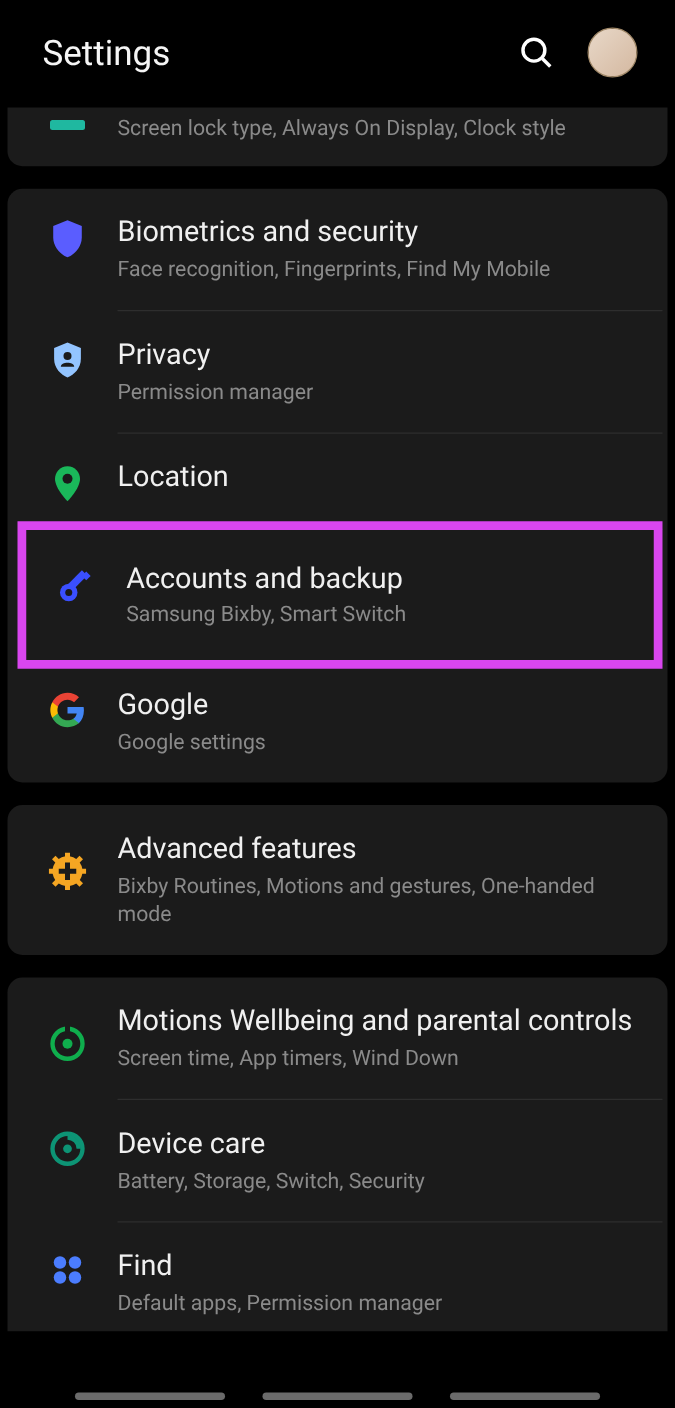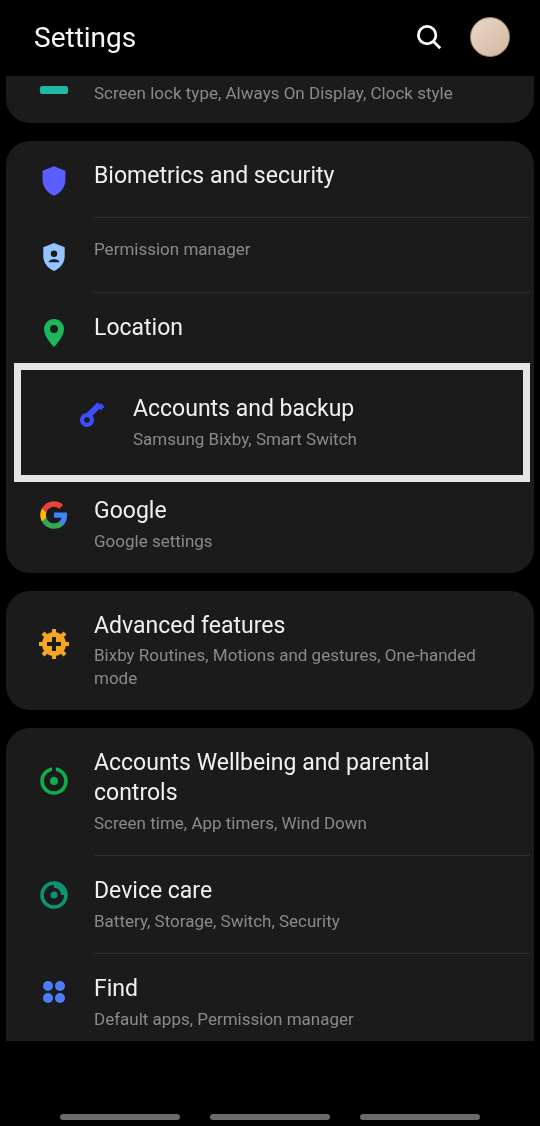--- a/index.html
+++ b/index.html
@@ -10,42 +10,42 @@
     font-family: -apple-system, BlinkMacSystemFont, 'Segoe UI', Roboto, sans-serif;
     color: #fff;
     overflow: hidden;
     position: relative;
   }
   .header {
     display: flex;
     align-items: center;
     justify-content: space-between;
     padding: 18px 30px 20px 34px;
-    height: 76px;
+    height: 86px;
   }
   .header-title {
     font-size: 28px;
     font-weight: 400;
     color: #f5f5f5;
   }
   .header-actions {
     display: flex;
     align-items: center;
     gap: 26px;
   }
   .avatar {
     width: 40px; height: 40px;
     border-radius: 50%;
     background: linear-gradient(135deg,#e8d8c8,#d4b8a0);
     border: 1px solid #a08868;
   }
   .content { padding: 0 6px; }
   .group {
     background: #1b1b1b;
-    border-radius: 24px;
+    border-radius: 12px;
     margin-bottom: 18px;
     overflow: hidden;
   }
   .item {
     display: flex;
     align-items: flex-start;
     padding: 20px 22px 20px 26px;
     position: relative;
   }
   .item.partial-top { padding-top: 6px; padding-bottom: 18px; }
@@ -72,25 +72,24 @@
     color: #8a8a8a;
     line-height: 1.35;
   }
   .divider {
     height: 1px;
     background: #2e2e2e;
     margin-left: 88px;
     margin-right: 4px;
   }
   .highlight {
-    border: 7px solid #e5e5e5;
+    border: 7px solid #d946ef;
     margin: -7px 4px -7px 8px;
     position: relative;
     z-index: 5;
-    padding-left: 32px;
   }
   .highlight .item { padding: 24px 18px 24px 18px; }
   .nav-bar {
     position: absolute;
     bottom: 6px; left: 0; right: 0;
     display: flex;
     justify-content: space-evenly;
     padding: 0 30px;
   }
   .nav-pill {
@@ -133,33 +132,35 @@
 
   <div class="group">
     <div class="item">
       <div class="icon-wrap">
         <svg width="28" height="32" viewBox="0 0 24 28">
             <path d="M12 1 L22 5 V13 C22 20 17 25 12 27 C7 25 2 20 2 13 V5 Z" fill="#5a5dff"></path>
           </svg>
       </div>
       <div class="text-wrap">
         <div class="item-title">Biometrics and security</div>
+        <div class="item-sub">Face recognition, Fingerprints, Find My Mobile</div>
       </div>
     </div>
     <div class="divider"></div>
 
     <div class="item">
       <div class="icon-wrap">
         <svg width="26" height="30" viewBox="0 0 24 28">
             <path d="M12 1 L22 5 V13 C22 20 17 25 12 27 C7 25 2 20 2 13 V5 Z" fill="#93c4ff"></path>
             <circle cx="12" cy="11" r="3" fill="#1b1b1b"></circle>
             <path d="M7 19 C7 15 17 15 17 19" fill="#1b1b1b"></path>
           </svg>
       </div>
       <div class="text-wrap">
+        <div class="item-title">Privacy</div>
         <div class="item-sub">Permission manager</div>
       </div>
     </div>
     <div class="divider"></div>
 
     <div class="item">
       <div class="icon-wrap">
         <svg width="24" height="32" viewBox="0 0 24 32">
             <path d="M12 2 C6 2 2 7 2 12 C2 20 12 30 12 30 C12 30 22 20 22 12 C22 7 18 2 12 2 Z" fill="#1ab85a"></path>
             <circle cx="12" cy="12" r="4" fill="#1b1b1b"></circle>
@@ -231,21 +232,21 @@
   <div class="group" style="margin-bottom:0;border-bottom-left-radius:0;border-bottom-right-radius:0;">
     <div class="item">
       <div class="icon-wrap" style="padding-top:18px;">
         <svg width="30" height="30" viewBox="0 0 30 30">
             <circle cx="15" cy="15" r="12" fill="none" stroke="#0fae4d" stroke-width="3.5"></circle>
             <circle cx="15" cy="15" r="4" fill="#0fae4d"></circle>
             <rect x="13" y="0" width="4" height="6" fill="#1b1b1b"></rect>
           </svg>
       </div>
       <div class="text-wrap">
-        <div class="item-title">Accounts Wellbeing and parental controls</div>
+        <div class="item-title">Motions Wellbeing and parental controls</div>
         <div class="item-sub">Screen time, App timers, Wind Down</div>
       </div>
     </div>
     <div class="divider"></div>
 
     <div class="item">
       <div class="icon-wrap">
         <svg width="30" height="30" viewBox="0 0 30 30">
             <circle cx="15" cy="15" r="12" fill="none" stroke="#0d9475" stroke-width="3.5"></circle>
             <path d="M15 6 A9 9 0 0 1 24 15" fill="none" stroke="#0d9475" stroke-width="3.5"></path>

